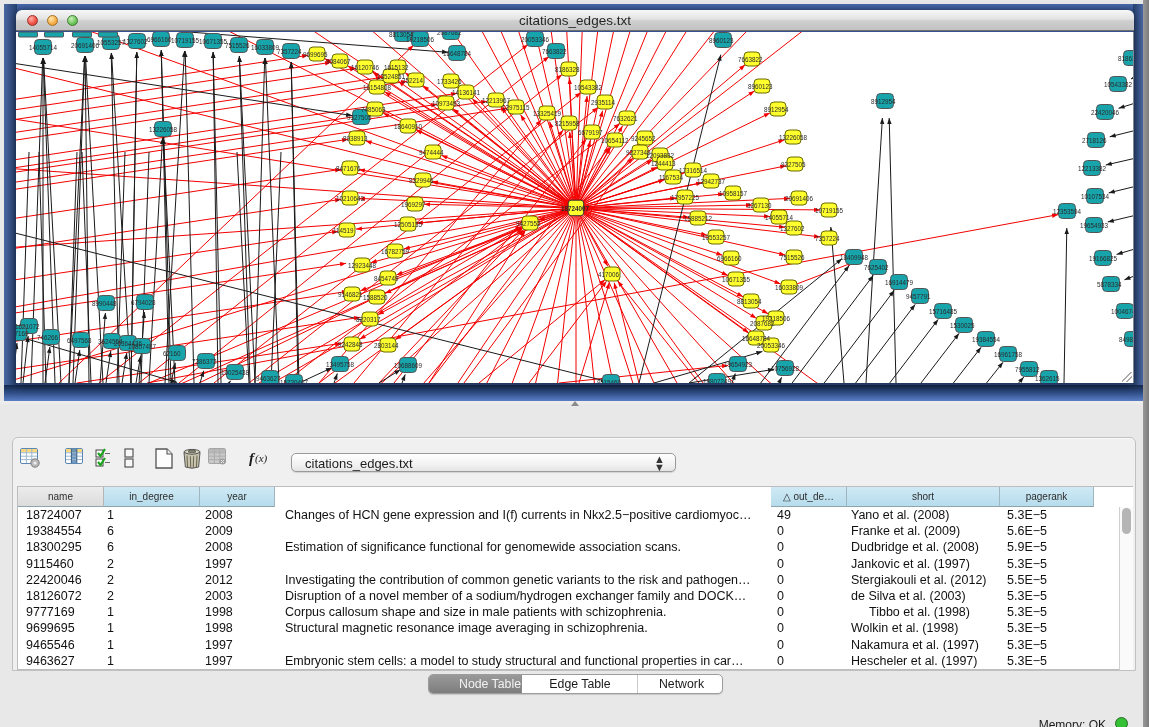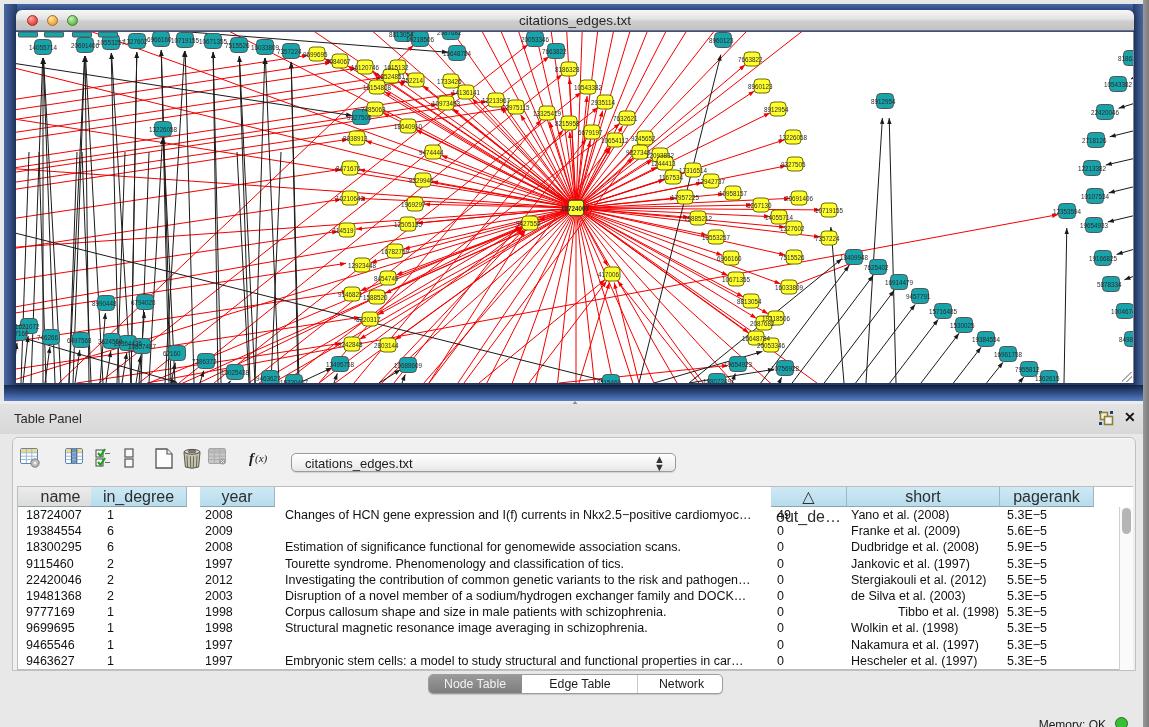--- a/index.html
+++ b/index.html
@@ -68,42 +68,42 @@
   border:1px solid #9a9a9a; border-radius:5px;
   background:linear-gradient(180deg,#ffffff,#f0f0f0 70%,#e4e4e4);
   box-shadow:0 1px 1px rgba(0,0,0,0.12); }
 #combo .txt { position:absolute; left:13px; top:2px; font-size:13px; color:#1c1c1c; }
 #combo .arr { position:absolute; right:10px; top:1px; font-size:11px; color:#333;
   letter-spacing:0; line-height:8px; }
 
 
 #tbl { position:absolute; left:4px; top:48px; width:1116px; height:184px;
   background:#ffffff; border:1px solid #bdbdbd; border-right:none; }
-.hd { position:absolute; top:0; height:20px; font-size:16px; color:#2e2e2e;
+.hd { position:absolute; top:0; height:20px; font-size:10px; color:#2e2e2e;
   text-align:center; line-height:20px;
   background:linear-gradient(180deg,#cfe9f5,#b6dcec);
   border-right:1px solid #9fb6c0; border-bottom:1px solid #8fa5ae; }
 .hd.gray { background:linear-gradient(180deg,#ececec,#dcdcdc);
   border-right:1px solid #b5b5b5; }
 .row { position:absolute; left:0; width:1100px; height:16.2px; font-size:12.5px;
   color:#111; white-space:nowrap; }
 .row span { position:absolute; top:1px; }
 #vscroll { position:absolute; left:1101px; top:20px; width:14px; height:163px;
   background:#fafafa; border-left:1px solid #d0d0d0; }
 #vthumb { position:absolute; left:2px; top:1px; width:9px; height:26px;
   background:#b5b5b5; border-radius:5px; }
 
 
 #tabs { position:absolute; left:428px; top:273px; width:295px; height:20px;
   border:1px solid #9d9d9d; border-radius:5px; background:#fff;
   box-shadow:0 1px 1px rgba(0,0,0,0.15); overflow:hidden; }
 .tab { position:absolute; top:0; height:100%; font-size:12.3px; line-height:19px;
   text-align:center; color:#1a1a1a; }
 #tab1 { left:0; width:93px; background:linear-gradient(180deg,#9a9a9a,#7d7d7d);
-  color:#f2f2f2; border-right:1px solid #8b8b8b; }
+  color:#f2f2f2; border-right:1px solid #8b8b8b;text-align:right; }
 #tab2 { left:94px; width:115px; border-right:1px solid #c9c9c9; }
 #tab3 { left:210px; width:85px; }
 
 
 #status { position:absolute; left:0; top:308px; width:100%; height:26px; }
 #status .txt { position:absolute; right:37px; top:9px; font-size:12px; color:#1a1a1a; }
 #memdot { position:absolute; right:15px; top:8px; width:13px; height:13px;
   border-radius:50%; background:#35c035; border:1.5px solid #2a6b2a; }
 
 
@@ -845,32 +845,20 @@
             <text x="558.0" y="57.5">10543382</text>
             <text x="545.0" y="178.5" font-weight="bold">18724007</text>
           </g>
 </svg>
       <div id="grip"></div>
     </div>
   </div>
   <div id="tpanel">
     <div id="tp-div"></div>
     <div id="tp-caret"></div>
-    <div id="tp-header">
-      <div class="t">Table Panel</div>
-      <svg id="tp-float" width="17" height="17">
-        <rect x="1" y="1" width="3" height="3" fill="#1e3f72"></rect>
-        <rect x="12" y="1" width="3" height="3" fill="#1e3f72"></rect>
-        <rect x="1" y="12" width="3" height="3" fill="#1e3f72"></rect>
-        <rect x="12" y="12" width="3" height="3" fill="#1e3f72"></rect>
-        <rect x="2.5" y="2.5" width="7" height="7" fill="#eef4fa" stroke="#8f7f2f" stroke-width="1.6"></rect>
-        <rect x="6.5" y="6.5" width="8" height="8" fill="#eef4fa" stroke="#8f7f2f" stroke-width="1.6"></rect>
-      </svg>
-      <div id="tp-close">✕</div>
-    </div>
     <div id="browser">
       <div id="toolbar">
           <svg class="tbi" style="left:7px" width="20" height="20">
             <rect x="0.5" y="0.5" width="17" height="15" rx="1.5" fill="#fff" stroke="#5b87b5"></rect>
             <rect x="1" y="1" width="16" height="3.4" fill="#f9d77c"></rect>
             <line x1="1" y1="4.8" x2="17" y2="4.8" stroke="#9bb7cf" stroke-width="1"></line>
             <line x1="1" y1="8.2" x2="17" y2="8.2" stroke="#9bb7cf" stroke-width="1"></line>
             <line x1="1" y1="11.6" x2="17" y2="11.6" stroke="#9bb7cf" stroke-width="1"></line>
             <line x1="6.4" y1="1" x2="6.4" y2="15" stroke="#9bb7cf" stroke-width="1"></line>
             <line x1="11.8" y1="1" x2="11.8" y2="15" stroke="#9bb7cf" stroke-width="1"></line>
@@ -924,21 +912,21 @@
             <text x="0" y="15" font-family="Liberation Serif, serif" font-style="italic" font-weight="bold" font-size="15" fill="#1a1a1a">f</text>
             <text x="6" y="14" font-family="Liberation Serif, serif" font-style="italic" font-size="11" fill="#1a1a1a">(x)</text>
           </svg>
         <div id="combo">
             <span class="txt">citations_edges.txt</span>
           <span class="arr">▲<br>▼</span>
           </div>
       </div>
       <div id="tbl">
           <div class="hd gray" style="left:0px;width:86px">name</div>
-          <div class="hd" style="left:73px;width:96px">in_degree</div>
+          <div class="hd" style="left:86px;width:96px">in_degree</div>
           <div class="hd" style="left:182px;width:75px">year</div>
           <div class="hd" style="left:753px;width:76px">△ out_de…</div>
           <div class="hd" style="left:829px;width:153px">short</div>
           <div class="hd" style="left:982px;width:94px">pagerank</div>
           <div class="row" style="top:20.0px">
             <span style="left:8px">18724007</span>
             <span style="left:89px">1</span>
             <span style="left:187px">2008</span>
             <span style="left:267px">Changes of HCN gene expression and I(f) currents in Nkx2.5−positive cardiomyoc…</span>
             <span style="left:759px">49</span>
@@ -959,50 +947,49 @@
             <span style="left:187px">2008</span>
             <span style="left:267px">Estimation of significance functional for genomewide association scans.</span>
             <span style="left:759px">0</span>
             <span style="left:833px">Dudbridge et al. (2008)</span>
             <span style="left:989px">5.9E−5</span>
           </div>
           <div class="row" style="top:68.6px">
             <span style="left:8px">9115460</span>
             <span style="left:89px">2</span>
             <span style="left:187px">1997</span>
-            <span style="left:267px">Tourette syndrome. Phenomenology and classification of tics.</span>
             <span style="left:759px">0</span>
             <span style="left:833px">Jankovic et al. (1997)</span>
             <span style="left:989px">5.3E−5</span>
           </div>
           <div class="row" style="top:84.8px">
             <span style="left:8px">22420046</span>
             <span style="left:89px">2</span>
             <span style="left:187px">2012</span>
             <span style="left:267px">Investigating the contribution of common genetic variants to the risk and pathogen…</span>
             <span style="left:759px">0</span>
             <span style="left:833px">Stergiakouli et al. (2012)</span>
             <span style="left:989px">5.5E−5</span>
           </div>
           <div class="row" style="top:101.0px">
-            <span style="left:8px">19481368</span>
+            <span style="left:8px">18126072</span>
             <span style="left:89px">2</span>
             <span style="left:187px">2003</span>
             <span style="left:267px">Disruption of a novel member of a sodium/hydrogen exchanger family and DOCK…</span>
             <span style="left:759px">0</span>
             <span style="left:833px">de Silva et al. (2003)</span>
             <span style="left:989px">5.3E−5</span>
           </div>
           <div class="row" style="top:117.2px">
             <span style="left:8px">9777169</span>
             <span style="left:89px">1</span>
             <span style="left:187px">1998</span>
             <span style="left:267px">Corpus callosum shape and size in male patients with schizophrenia.</span>
             <span style="left:759px">0</span>
-            <span style="left:880px">Tibbo et al. (1998)</span>
+            <span style="left:851px">Tibbo et al. (1998)</span>
             <span style="left:989px">5.3E−5</span>
           </div>
           <div class="row" style="top:133.4px">
             <span style="left:8px">9699695</span>
             <span style="left:89px">1</span>
             <span style="left:187px">1998</span>
             <span style="left:267px">Structural magnetic resonance image averaging in schizophrenia.</span>
             <span style="left:759px">0</span>
             <span style="left:833px">Wolkin et al. (1998)</span>
             <span style="left:989px">5.3E−5</span>

